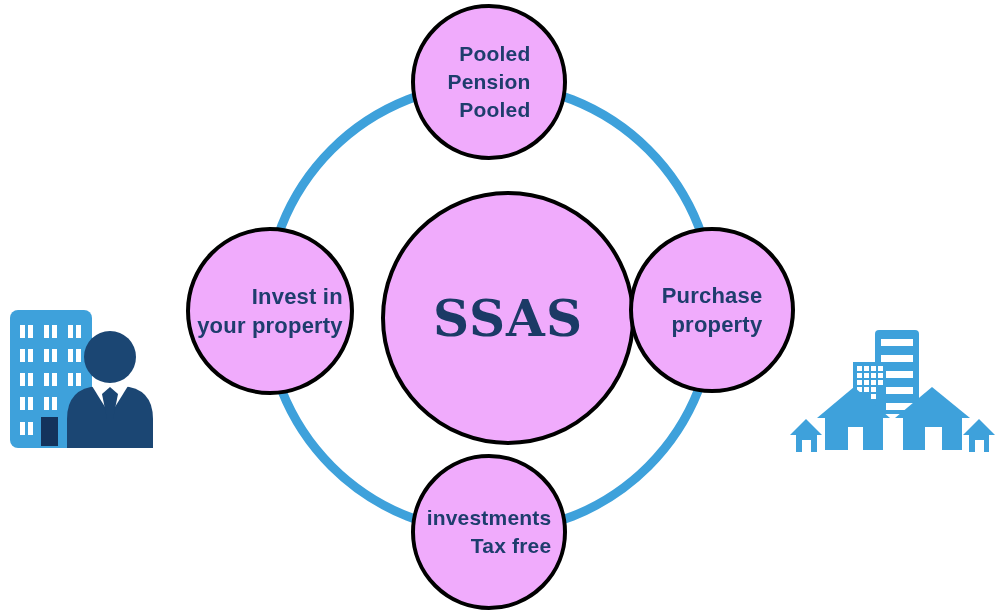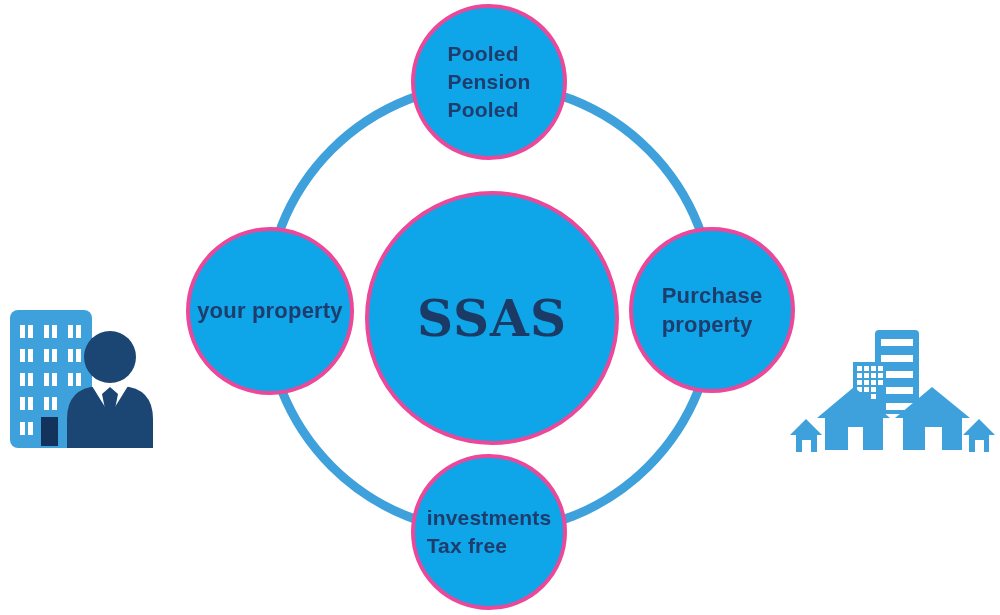--- a/index.html
+++ b/index.html
@@ -5,28 +5,28 @@
   html,body{margin:0;padding:0;background:#fff;}
   .stage{
     position:relative;width:1000px;height:615px;background:#ffffff;
     overflow:hidden;font-family:"Liberation Sans",sans-serif;
   }
   .ring-svg,.icon-svg{position:absolute;}
   .ring-svg{left:0;top:0;}
   .icon-left{left:5px;top:303px;}
   .icon-right{left:785px;top:315px;}
   .circle{
-    position:absolute;background:#0ea5e9;border:4px solid #ec4899;border-radius:50%;
+    position:absolute;background:#f0abfc;border:4px solid #000000;border-radius:50%;
     box-sizing:border-box;display:flex;align-items:center;justify-content:center;
-    text-align:left;
+    text-align:right;
   }
   .circle .label{
     color:#1E3D6D;font-weight:700;line-height:1.32;letter-spacing:.2px;
   }
-  .c-center{left:365px;top:191px;width:254px;height:254px;}
+  .c-center{left:381px;top:191px;width:254px;height:254px;}
   .c-top{left:411px;top:4px;width:156px;height:156px;}
   .c-bottom{left:411px;top:454px;width:156px;height:156px;}
   .c-left{left:186px;top:227px;width:168px;height:168px;}
   .c-right{left:629px;top:227px;width:166px;height:166px;}
   .c-top .label,.c-bottom .label{font-size:21px;}
   .c-left .label,.c-right .label{font-size:22px;}
   .ssas{
     font-family:"DejaVu Serif","Liberation Serif",serif;
     font-weight:700;font-size:50px;color:#1B3A66;letter-spacing:1px;
   }
@@ -158,17 +158,18 @@
 
   <div class="circle c-bottom">
     <div class="label">
       <div>investments</div>
       <div>Tax free</div>
     </div>
   </div>
 
   <div class="circle c-left">
     <div class="label">
+      <div>Invest in</div>
       <div>your property</div>
     </div>
   </div>
 
 </div>
 
 </body></html>

